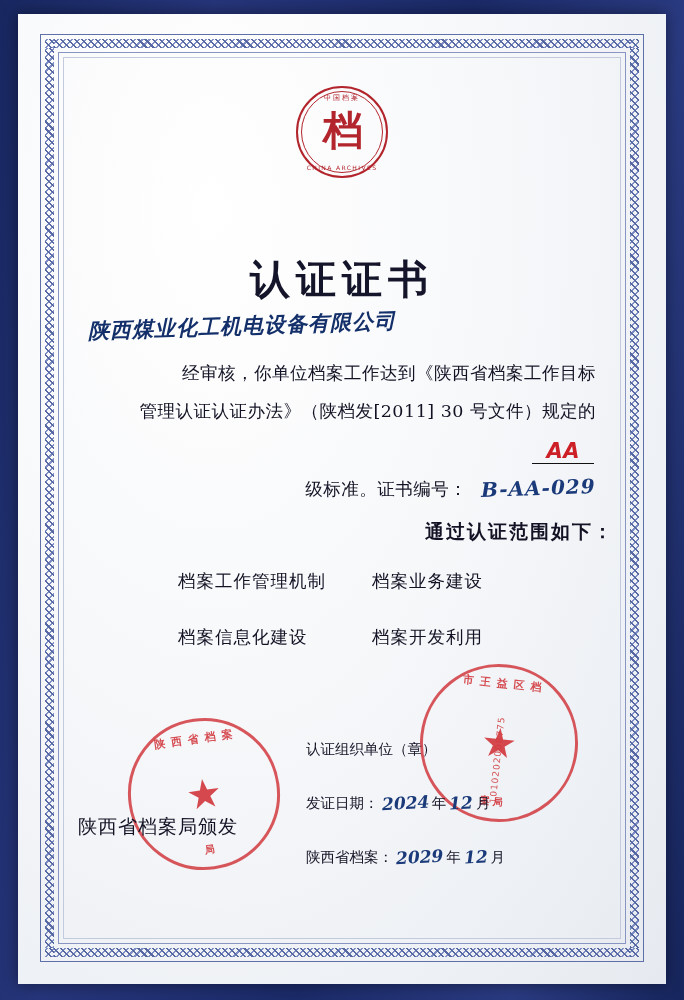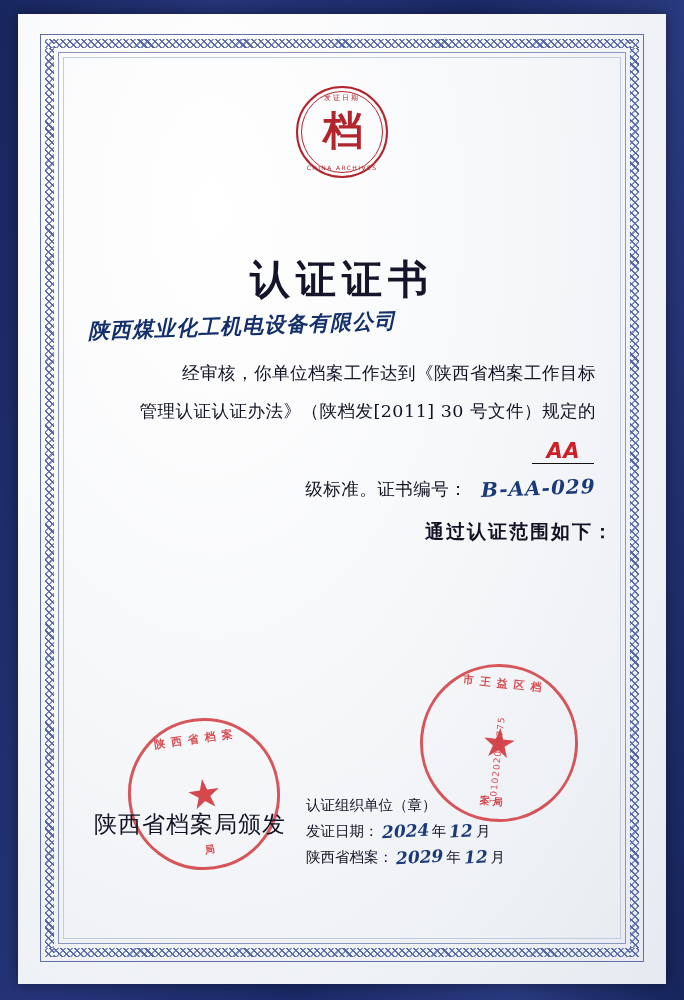--- a/index.html
+++ b/index.html
@@ -163,30 +163,30 @@
     display:grid;grid-template-columns:1fr 1fr;
     row-gap:32px;
     font-family:"DejaVu Serif","Liberation Serif",serif;
     font-size:17.5px;color:#121224;letter-spacing:1px;
   }
   .scope-grid div{text-align:left;padding-left:48px;}
   .scope-grid div:nth-child(even){padding-left:30px;}
 
   
   .issuer{
-    position:absolute;left:24px;bottom:92px;
+    position:absolute;left:8px;bottom:92px;
     font-family:Liberation Mono, monospace;
-    font-size:23px;color:#121224;letter-spacing:1px;
+    font-size:19px;color:#121224;letter-spacing:1px;
   }
   .footer-right{
     position:absolute;right:16px;bottom:62px;width:292px;
     font-family:"DejaVu Serif","Liberation Serif",serif;
     font-size:14.5px;color:#121224;line-height:26px;
   }
-  .frow{display:flex;align-items:flex-end;white-space:nowrap;}
+  .frow{display:flex;align-items:flex-end;white-space:nowrap;margin-top:28px;}
   .flabel{flex:none;}
   .hdate{
     color:#1b3a7a;font-style:italic;font-weight:700;font-size:17px;
     display:inline-block;transform:rotate(-3deg);
     padding:0 3px;
   }
 
   
   .seal{
     position:absolute;border-radius:50%;
@@ -233,37 +233,43 @@
     <div class="frame-band"></div>
     <div class="frame-inner"></div>
     <div class="frame-inner2"></div>
 
     <div class="content">
 
       <div class="emblem-wrap">
         <div class="emblem">
           <div class="ring"></div>
           <div class="ring2"></div>
-          <div class="topchars">发证日期</div>
+          <div class="topchars">中国档案</div>
           <div class="glyph">档</div>
           <div class="arctext">CHINA ARCHIVES</div>
         </div>
       </div>
 
       <div class="title2">认证证书</div>
 
       <div class="company hand">陕西煤业化工机电设备有限公司</div>
 
       <div class="body-text">
         <span class="indent"></span><span>经审核，你单位档案工作达到《陕西省档案工作目标</span><br>
         <span>管理认证认证办法》（陕档发[2011] 30 号文件）规定的</span><span class="grade hand">AA</span><br>
         <span>级标准。证书编号：</span><span class="certno">B-AA-029</span>
       </div>
 
       <div class="scope-title">通过认证范围如下：</div>
+      <div class="scope-grid">
+        <div>档案工作管理机制</div>
+        <div>档案业务建设</div>
+        <div>档案信息化建设</div>
+        <div>档案开发利用</div>
+      </div>
 
       <div class="seal seal-left">
         <div class="arc top">陕西省档案</div>
         <div class="star">★</div>
         <div class="arc bottom">局</div>
       </div>
 
       <div class="seal seal-right">
         <div class="arc top">市王益区档</div>
         <div class="star">★</div>

